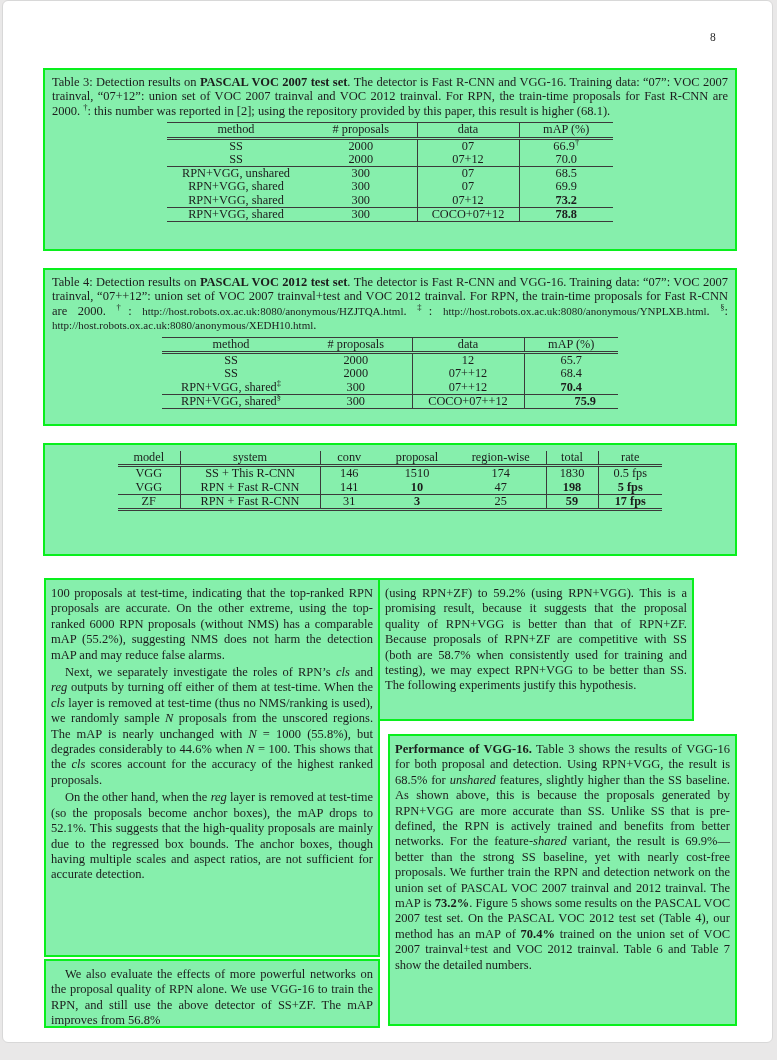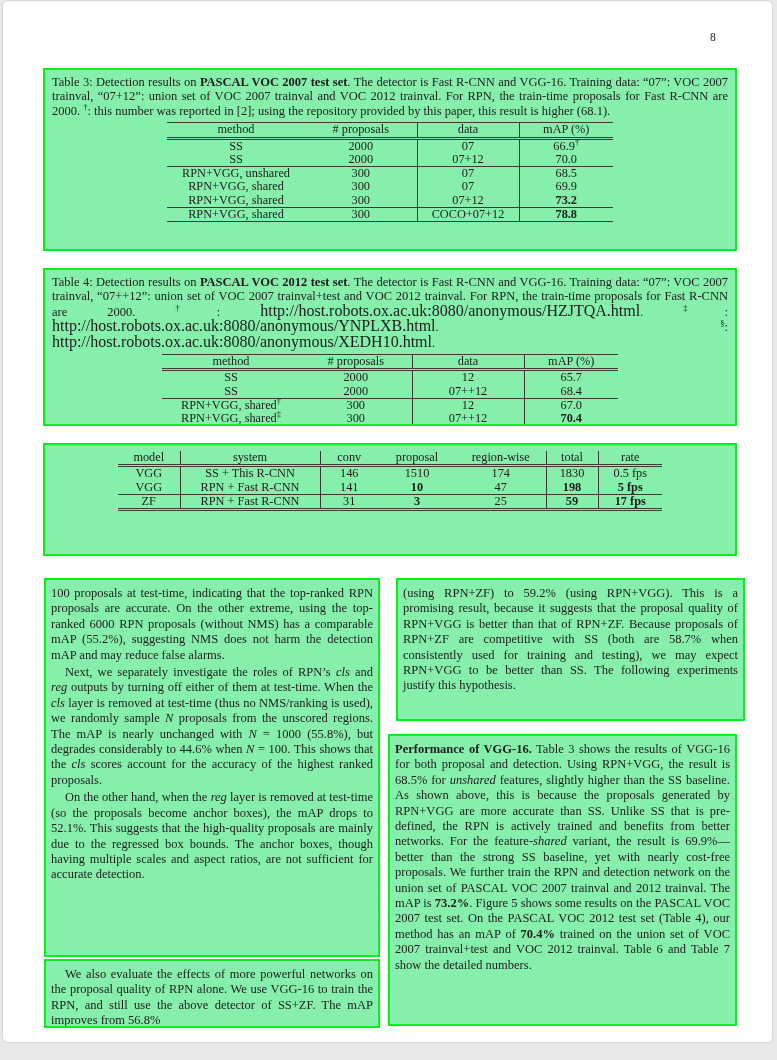--- a/index.html
+++ b/index.html
@@ -10,24 +10,24 @@
   .page-number{position:absolute;top:31px;left:710px;font-size:11.5px;color:#2a2a2a;}
   .gbox{position:absolute;border:2px solid #09ef1d;background:#86efac;box-sizing:border-box;
         overflow:hidden;padding:3px 5px;}
   
   #t3box{left:43px;top:68px;width:694px;height:183px;}
   #t4box{left:43px;top:268px;width:694px;height:158px;}
   #t5box{left:43px;top:443px;width:694px;height:113px;}
   
   #lbox1{left:44px;top:578px;width:336px;height:379px;}
   #lbox2{left:44px;top:959px;width:336px;height:69px;}
-  #rbox1{left:396px;top:578px;width:349px;height:143px;}
+  #rbox1{left:378px;top:578px;width:316px;height:143px;}
   #rbox2{left:388px;top:734px;width:349px;height:292px;}
   .caption{text-align:justify;font-size:12.5px;line-height:14.4px;padding:2px 2px 1px 2px;}
-  .caption .small, .para .small{font-size:16px;}
+  .caption .small, .para .small{font-size:11px;}
   sup{font-size:8.5px;line-height:0;}
   table.paper{border-collapse:collapse;margin:3px auto 0 auto;font-size:12.3px;}
   table.paper th, table.paper td{font-weight:normal;text-align:center;padding:0 7px;
         line-height:13.3px;white-space:nowrap;}
   table.paper thead th{border-bottom:3px double #3a3a3a;}
   table.paper.toprule thead th{border-top:1px solid #3a3a3a;}
   table.paper tr.rule td{border-top:1px solid #3a3a3a;}
   table.paper tbody tr:last-child td{border-bottom:1px solid #3a3a3a;}
   table.paper.botdouble tbody tr:last-child td{border-bottom:3px double #3a3a3a;}
   td.sep, th.sep{border-left:1px solid #3a3a3a;}
@@ -126,26 +126,20 @@
               <td>2000</td>
               <td class="sep">12</td>
               <td class="sep">65.7</td>
             </tr>
             <tr>
               <td>SS</td>
               <td>2000</td>
               <td class="sep">07++12</td>
               <td class="sep">68.4</td>
             </tr>
-            <tr class="rule">
-              <td><span>RPN+VGG, shared</span><sup>†</sup></td>
-              <td>300</td>
-              <td class="sep">12</td>
-              <td class="sep">67.0</td>
-            </tr>
             <tr>
               <td><span>RPN+VGG, shared</span><sup>‡</sup></td>
               <td>300</td>
               <td class="sep">07++12</td>
               <td class="sep"><span style="font-weight: bold;">70.4</span></td>
             </tr>
             <tr class="rule">
               <td><span>RPN+VGG, shared</span><sup>§</sup></td>
               <td>300</td>
               <td class="sep">COCO+07++12</td>

